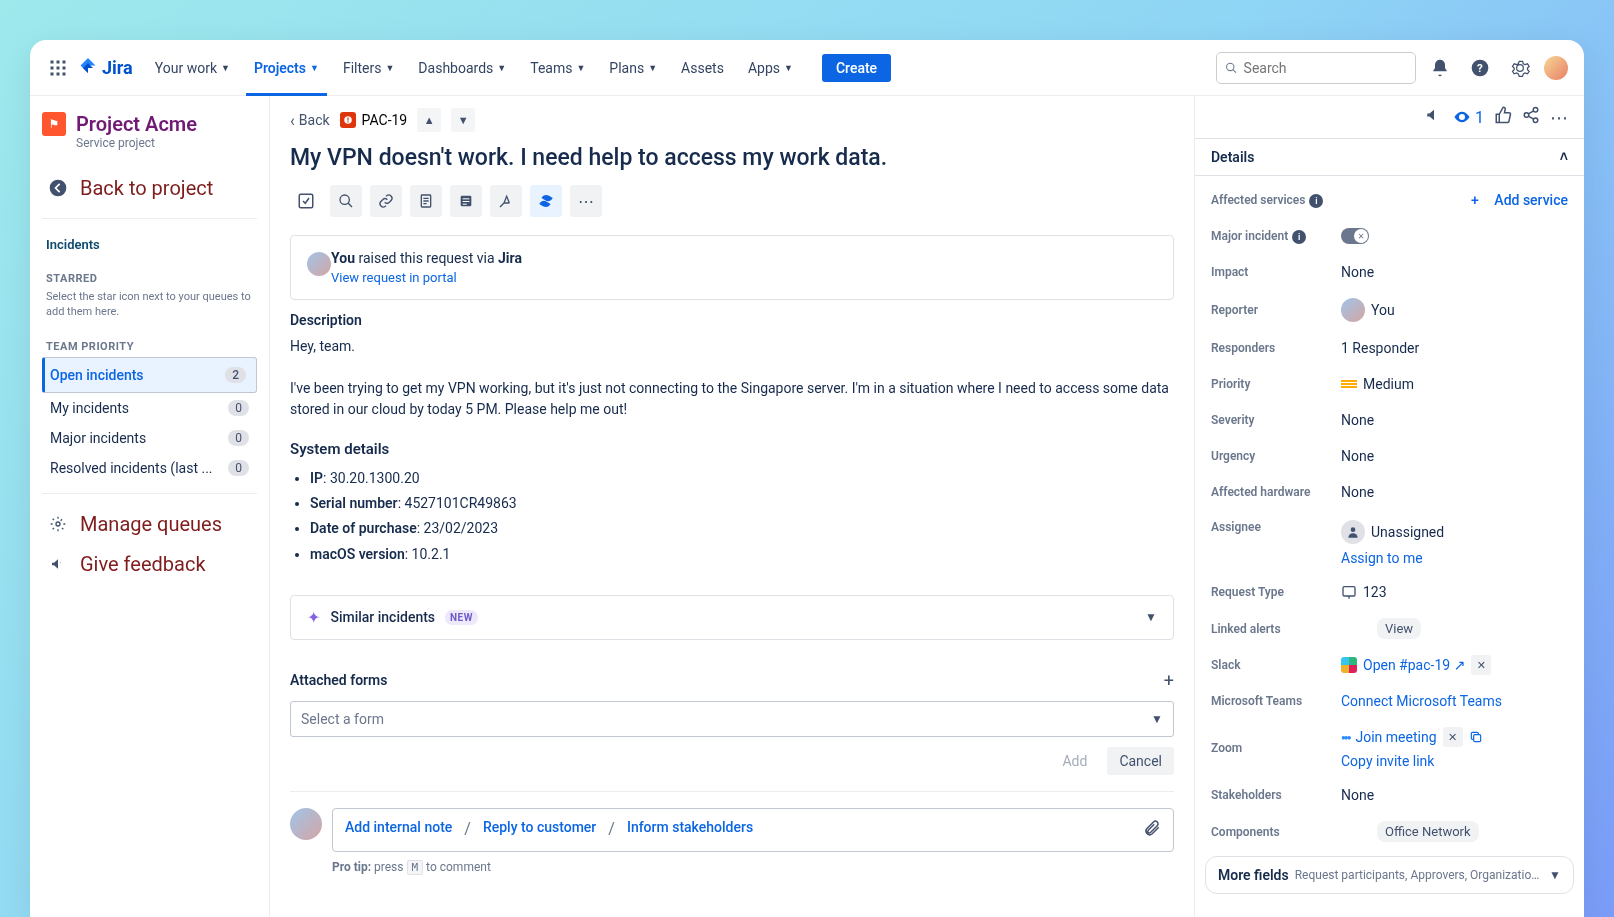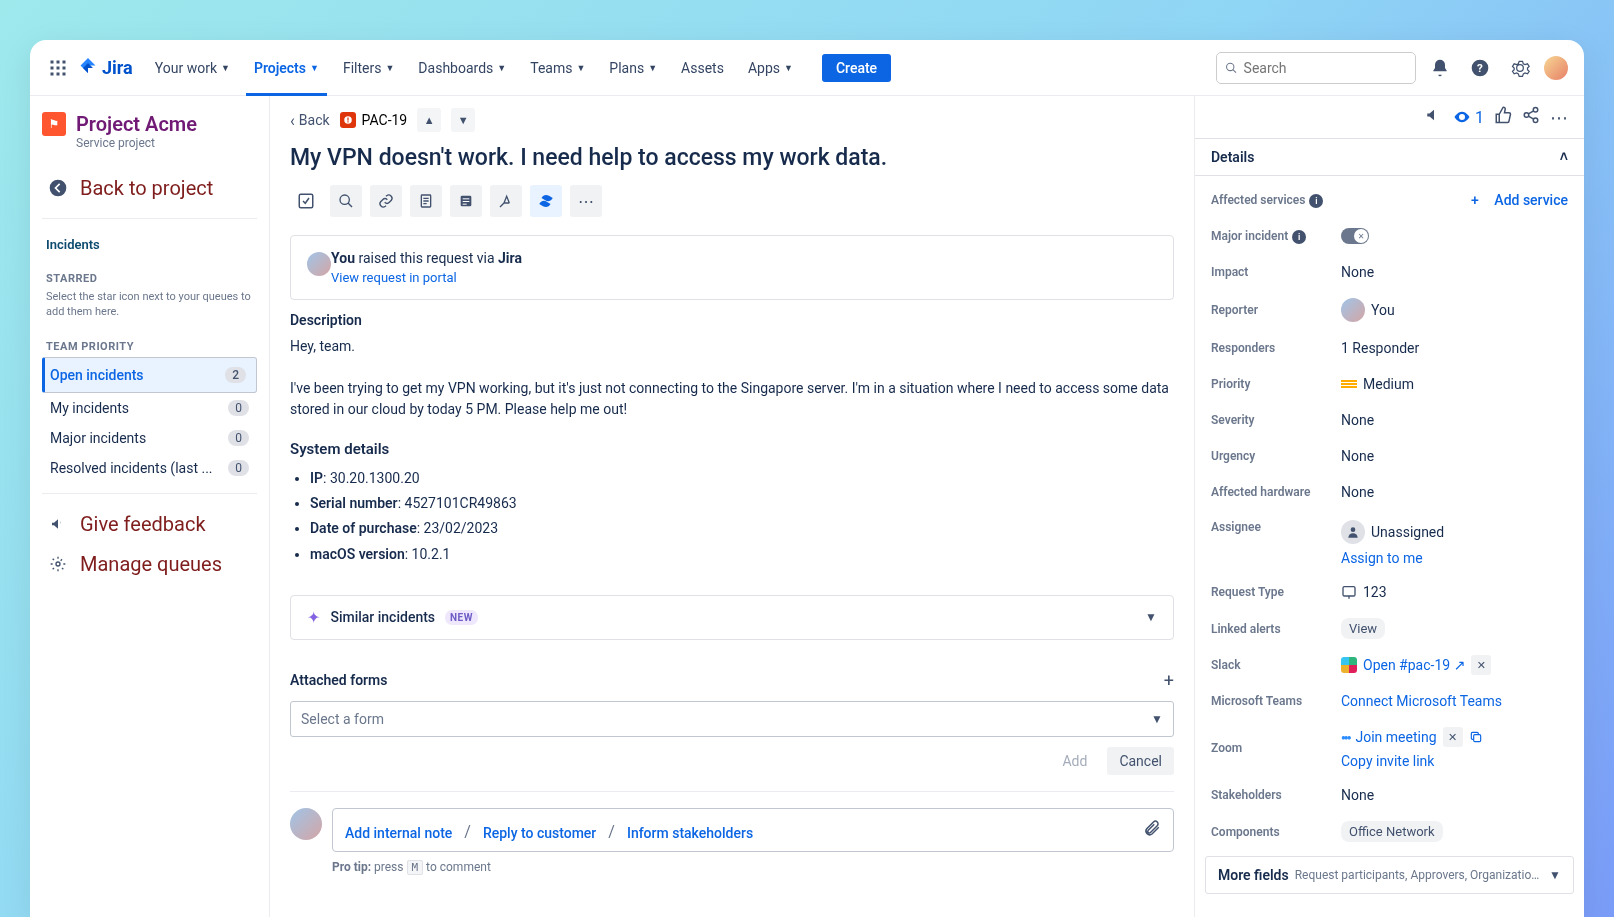--- a/index.html
+++ b/index.html
@@ -68,21 +68,21 @@
 .formsec .hd .plus { color: #42526e; cursor: pointer; font-size: 18px; }
 .sel { border: 1px solid #c1c7d0; border-radius: 3px; padding: 9px 10px; display: flex; justify-content: space-between; align-items: center; cursor: pointer; }
 .sel .ph { font-size: 14px; color: #6b778c; }
 .sel .ch { color: #42526e; font-size: 12px; }
 .formbtns { display: flex; justify-content: flex-end; gap: 8px; margin-top: 10px; }
 .btn { padding: 6px 12px; border-radius: 3px; font-size: 14px; cursor: pointer; border: none; }
 .btn.dis { background: transparent; color: #a5adba; cursor: default; }
 .btn.can { background: #f1f2f4; color: #42526e; }
 .comment { display: flex; gap: 10px; align-items: flex-start; margin-top: 8px; border-top:1px solid #ebecf0; padding-top:16px; }
 .comav { width: 32px; height: 32px; border-radius: 50%; background: linear-gradient(135deg, #a0c5e8, #d4a5a5); flex-shrink: 0; }
-.combox { flex: 1; border: 1px solid #c1c7d0; border-radius: 4px; padding: 10px 12px; display: flex; align-items: flex-end; gap: 12px; }
+.combox { flex: 1; border: 1px solid #c1c7d0; border-radius: 4px; padding: 10px 12px; display: flex; align-items: flex-start; gap: 12px; }
 .combox .a { color: #0c66e4; font-size: 14px; cursor: pointer; font-weight: 500; }
 .combox .d { color: #6b778c; }
 .combox .sp { flex: 1; }
 .combox .clip { color: #42526e; cursor: pointer; }
 .tip { font-size: 12px; color: #6b778c; margin-top: 8px; margin-left: 42px; }
 .tip .k { background: #f4f5f7; border: 1px solid #dfe1e6; border-radius: 2px; padding: 0 4px; font-family: monospace; font-size: 11px; }
 .details { width: 390px; border-left: 1px solid #ebecf0; overflow-y: auto; padding-bottom: 20px; }
 .actbar { display: flex; justify-content: flex-end; align-items: center; gap: 10px; padding: 10px 16px; color: #42526e; }
 .actbar .watch { display: flex; align-items: center; gap: 4px; color: #0c66e4; }
 .dhdr { display: flex; justify-content: space-between; align-items: center; padding: 10px 16px; font-weight: 600; font-size: 14px; color: #172b4d; cursor: pointer; border: 1px solid #dfe1e6; border-left: none; border-right: none; }
@@ -92,23 +92,23 @@
 .drow .v { color: #172b4d; font-size: 14px; display: flex; align-items: center; gap: 6px; flex-wrap: wrap; }
 .drow .info { width: 14px; height: 14px; border-radius: 50%; background: #42526e; color: #fff; font-size: 9px; display: inline-flex; align-items: center; justify-content: center; margin-left: 4px; }
 .toggle { width: 28px; height: 16px; background: #6b778c; border-radius: 8px; position: relative; cursor: pointer; }
 .toggle::after { content: '✕'; color: #6b778c; font-size: 8px; position: absolute; right: 1px; top: 1px; width: 14px; height: 14px; background: #fff; border-radius: 50%; display: flex; align-items: center; justify-content: center; }
 .addsvc { color: #0c66e4; font-size: 14px; cursor: pointer; font-weight: 500; }
 .prio { width: 16px; height: 12px; display: flex; flex-direction: column; justify-content: center; gap: 1px; }
 .prio span { height: 2px; background: #ffab00; }
 .unav { width: 24px; height: 24px; border-radius: 50%; background: #dfe1e6; display: flex; align-items: center; justify-content: center; color: #42526e; }
 .repav { width: 24px; height: 24px; border-radius: 50%; background: linear-gradient(135deg, #a0c5e8, #d4a5a5); }
 .lnk2 { color: #0c66e4; cursor: pointer; font-size: 14px; }
-.chip { background: #f1f2f4; color: #42526e; padding: 3px 8px; border-radius: 8px; font-size: 13px; }
+.chip { background: #f1f2f4; color: #42526e; padding: 3px 8px; border-radius: 8px; font-size: 13px; margin-left: 36px; }
 .x { width: 20px; height: 20px; background: #f1f2f4; border-radius: 3px; display: flex; align-items: center; justify-content: center; cursor: pointer; font-size: 11px; color: #42526e; }
-.mf { margin: 0 10px; border: 1px solid #dfe1e6; border-radius: 3px; padding: 10px 12px; display: flex; align-items: center; gap: 6px; cursor: pointer; }
+.mf { margin: 0 10px; border: 1px solid #dfe1e6; border-radius: 12px; padding: 10px 12px; display: flex; align-items: center; gap: 6px; cursor: pointer; }
 .mf .t { font-weight: 600; font-size: 14px; color: #172b4d; }
 .mf .s { font-size: 12px; color: #6b778c; white-space: nowrap; overflow: hidden; text-overflow: ellipsis; flex: 1; }
 .mf .ch { color: #42526e; font-size: 12px; }
 .slack-ic { width:16px; height:16px; display:flex; flex-wrap:wrap; }
 .slack-ic span { width:8px; height:8px; }
 .zoom-ic { color:#2d8cff; font-size:8px; letter-spacing:-2px; }
 </style>
 </head>
 <body>
 
@@ -232,34 +232,34 @@
           <span>Major incidents</span>
           <span class="qct">0</span>
         </div>
       <div class="qrow">
           <span>Resolved incidents (last ...</span>
           <span class="qct">0</span>
         </div>
       <div class="divider"></div>
       <div class="sblink">
         <div class="ic">
-            <svg width="16" height="16" viewBox="0 0 24 24" fill="#42526e">
-              <path d="M3 10v4h3l6 5V5L6 10H3zm13 2a4 4 0 000-4v4z"></path>
-            </svg>
-          </div>
-        <span>Give feedback</span>
-      </div>
-      <div class="sblink">
-        <div class="ic">
             <svg width="16" height="16" viewBox="0 0 24 24" fill="none" stroke="#42526e" stroke-width="2">
               <circle cx="12" cy="12" r="3"></circle>
               <path d="M12 1v3m0 16v3m11-11h-3M4 12H1m17-7l-2 2M6 18l-2 2m0-16l2 2m12 12l2 2"></path>
             </svg>
           </div>
         <span>Manage queues</span>
+      </div>
+      <div class="sblink">
+        <div class="ic">
+            <svg width="16" height="16" viewBox="0 0 24 24" fill="#42526e">
+              <path d="M3 10v4h3l6 5V5L6 10H3zm13 2a4 4 0 000-4v4z"></path>
+            </svg>
+          </div>
+        <span>Give feedback</span>
       </div>
     </div>
 
     <div class="main">
       <div class="content">
         <div class="bc">
           <div class="back">
               <span style="font-size:16px">‹</span>
               <span>Back</span>
             </div>

